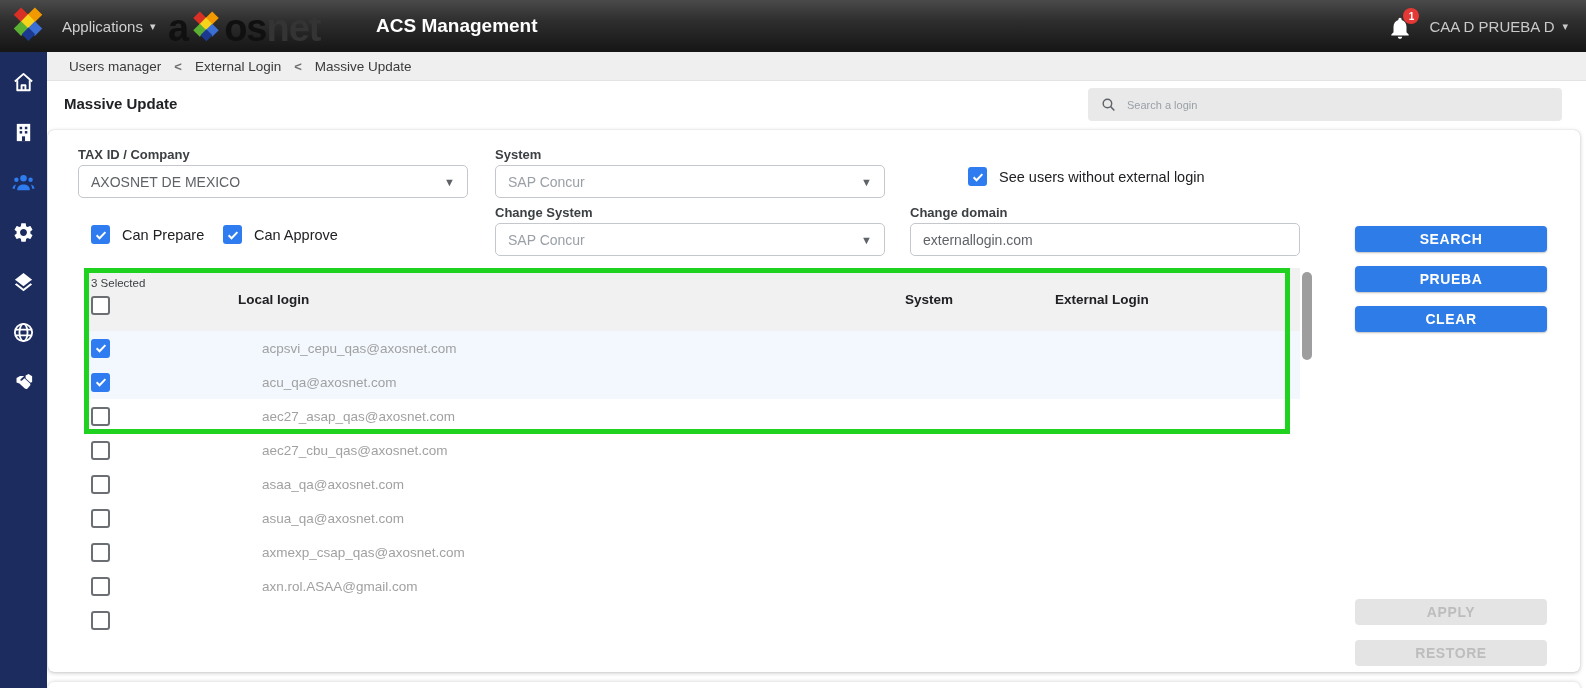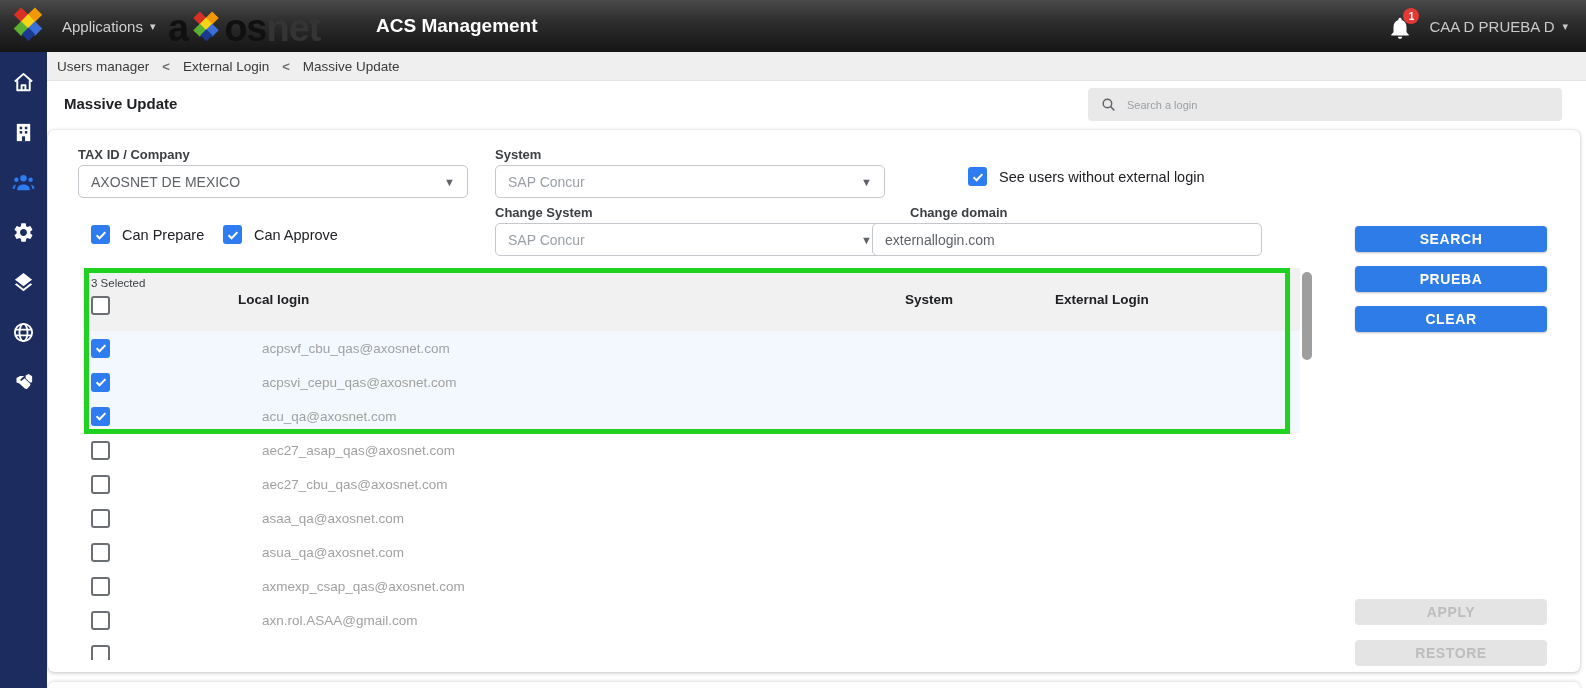--- a/index.html
+++ b/index.html
@@ -32,21 +32,21 @@
   .user-name .caret { font-size:11px; }
 
   
   .sidebar { position:absolute; left:0; top:52px; width:47px; height:636px; background:#1c2c5e; z-index:20;
     display:flex; flex-direction:column; align-items:center; padding-top:18px; gap:26px; }
   .side-icon { width:24px; height:24px; display:flex; align-items:center; justify-content:center; cursor:pointer; }
   .side-icon svg { width:23px; height:23px; }
 
   
   .breadcrumb { position:absolute; left:47px; top:52px; width:1539px; height:29px; background:#efefef;
-    border-bottom:1px solid #e3e3e3; display:flex; align-items:center; padding-left:10px;
+    border-bottom:1px solid #e3e3e3; display:flex; align-items:center; padding-left:22px;
     font-size:13.5px; color:#3a3a3a; gap:13px; }
   .crumb { cursor:pointer; }
   .crumb-sep { color:#6f6f6f; font-weight:700; font-size:13px; }
 
   
   .page-title { position:absolute; left:64px; top:95px; font-size:15px; font-weight:700; color:#202124; }
   .searchbox { position:absolute; left:1088px; top:88px; width:474px; height:33px; background:#e9e9e9;
     border-radius:4px; display:flex; align-items:center; padding:0 12px; gap:10px; }
   .searchbox svg { width:17px; height:17px; flex:0 0 auto; }
   .searchbox input { border:none; outline:none; background:transparent; font-size:11px; color:#444;
@@ -260,21 +260,21 @@
       <span>Can Approve</span>
     </div>
 
     <span class="f-label" style="left:447px; top:75px;">Change System</span>
     <div class="select" style="left:447px; top:93px; width:390px;">
       <span class="val val-light">SAP Concur</span>
       <span class="caret">▼</span>
     </div>
 
     <span class="f-label" style="left:862px; top:75px;">Change domain</span>
-    <input class="text-input" style="left: 824px; top: 93px; width: 390px;" value="externallogin.com">
+    <input class="text-input" style="left: 862px; top: 93px; width: 390px;" value="externallogin.com">
 
     <button class="btn btn-blue" style="left:1307px; top:60px;">SEARCH</button>
     <button class="btn btn-blue" style="left:1307px; top:100px;">PRUEBA</button>
     <button class="btn btn-blue" style="left:1307px; top:140px;">CLEAR</button>
     <button class="btn btn-disabled" style="left:1307px; top:433px;" disabled="">APPLY</button>
     <button class="btn btn-disabled" style="left:1307px; top:474px;" disabled="">RESTORE</button>
 
     <div class="table-wrap">
       <div class="thead">
         <span class="sel-count">3 Selected</span>
@@ -283,30 +283,20 @@
         <span class="th th-system">System</span>
         <span class="th th-ext">External Login</span>
       </div>
       <div class="tbody">
           <div class="trow sel">
             <span class="cbx on">
               <svg viewBox="0 0 24 24">
                 <path d="M4.5 12.5l5 5L19.5 7" stroke="#fff" stroke-width="3.4" fill="none"></path>
               </svg>
             </span>
-            <span class="login">acpsvf_cbu_qas@axosnet.com</span>
-            <span class="sys"></span>
-            <span class="ext"></span>
-          </div>
-          <div class="trow sel">
-            <span class="cbx on">
-              <svg viewBox="0 0 24 24">
-                <path d="M4.5 12.5l5 5L19.5 7" stroke="#fff" stroke-width="3.4" fill="none"></path>
-              </svg>
-            </span>
             <span class="login">acpsvi_cepu_qas@axosnet.com</span>
             <span class="sys"></span>
             <span class="ext"></span>
           </div>
           <div class="trow sel">
             <span class="cbx on">
               <svg viewBox="0 0 24 24">
                 <path d="M4.5 12.5l5 5L19.5 7" stroke="#fff" stroke-width="3.4" fill="none"></path>
               </svg>
             </span>

